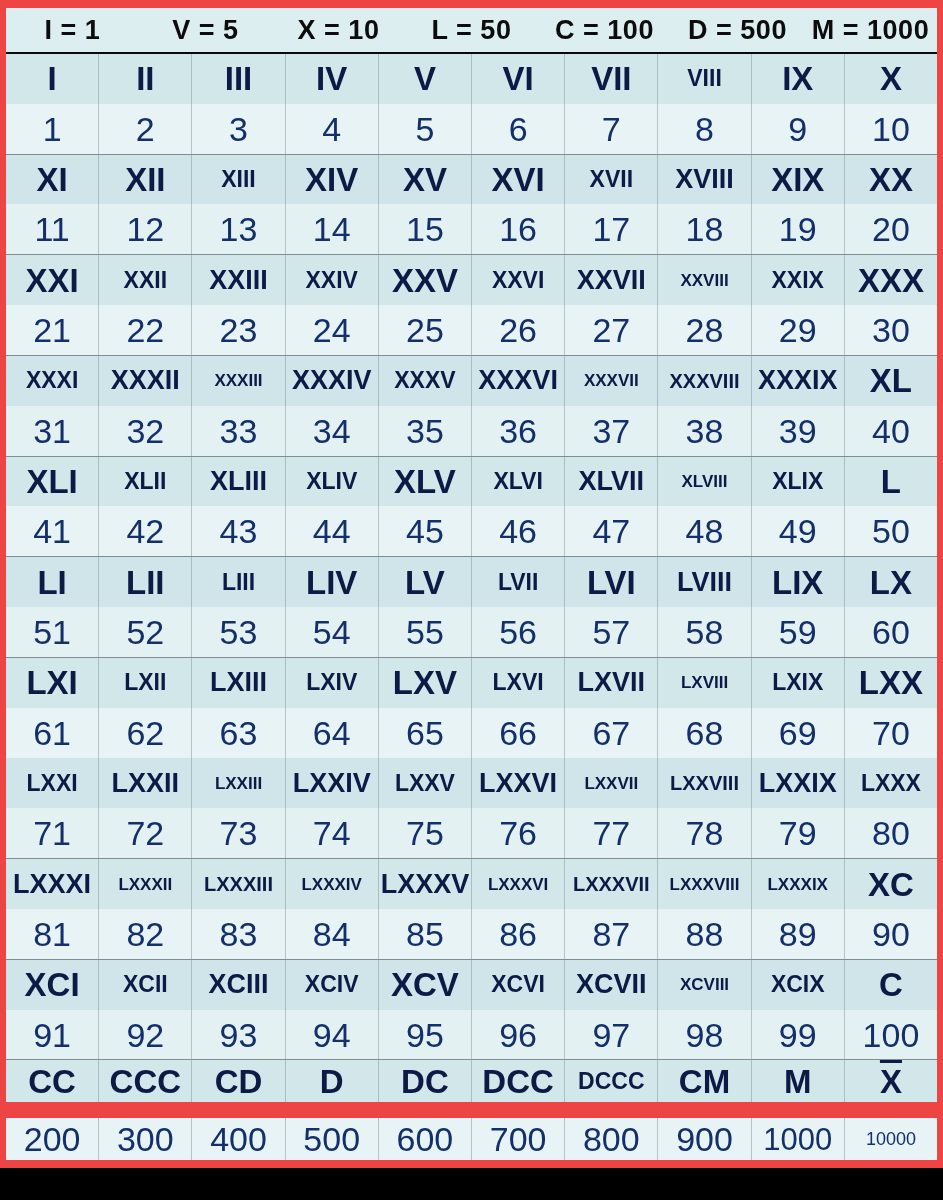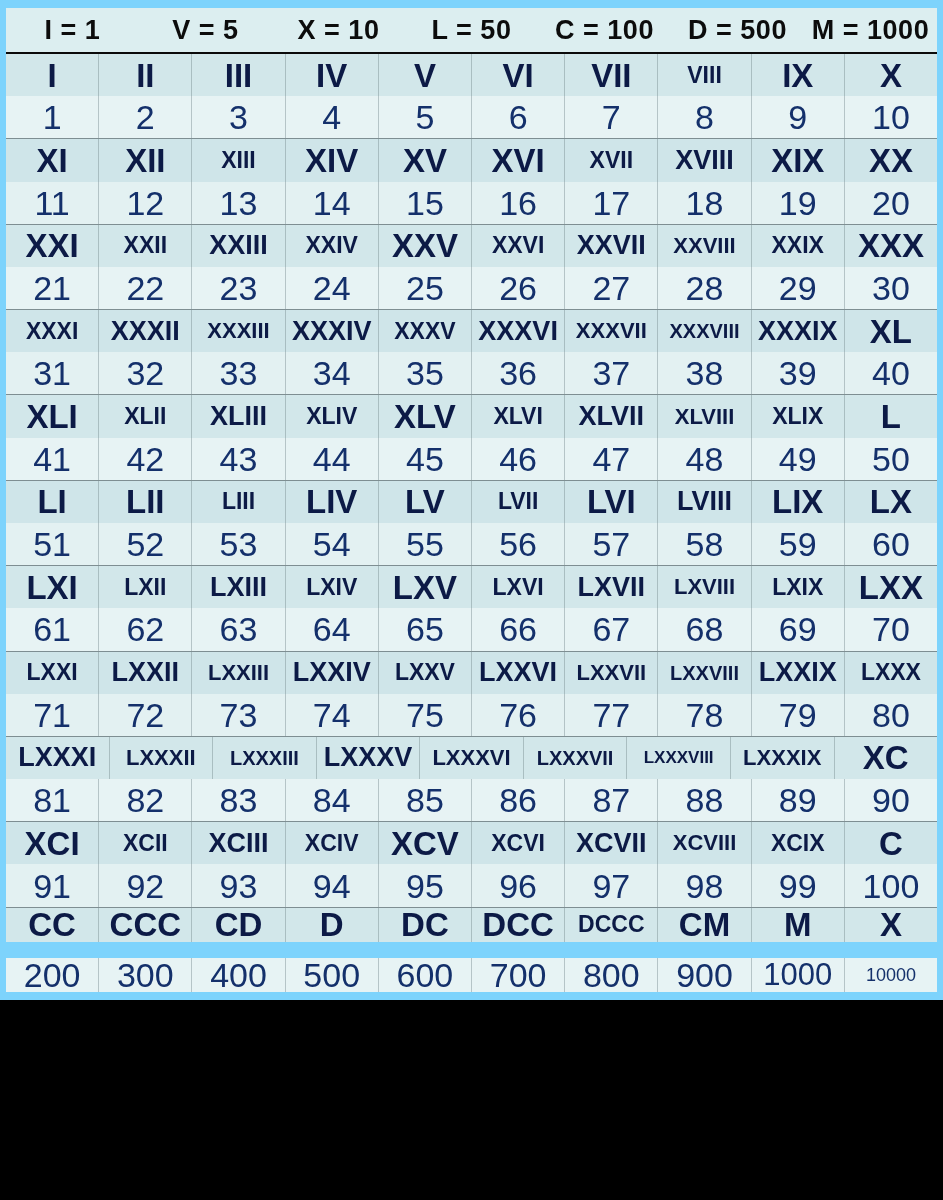--- a/index.html
+++ b/index.html
@@ -9,22 +9,22 @@
   }
   body {
     width: 943px;
     height: 1200px;
     overflow: hidden;
     font-family: "Liberation Sans", sans-serif;
   }
   #chart {
     position: relative;
     width: 943px;
-    height: 1000px;
-    background: #7dd3fc;
+    height: 1168px;
+    background: #ef4444;
     box-sizing: border-box;
     padding: 8px 6px 8px 6px;
     display: flex;
     flex-direction: column;
   }
   .header-row {
     flex: 0 0 auto;
     height: 44px;
     display: flex;
     background: #dceef0;
@@ -83,21 +83,21 @@
   .row-pair:nth-child(even) .rom-row .cell { background: #cfe5e9; }
   .row-pair:nth-child(even) .num-row .cell { background: #e3f1f2; }
 
   .rom { display: inline-block; line-height: 1; }
   .num { display: inline-block; line-height: 1; }
 
   
   .rom[data-len="1"], .rom[data-len="2"], .rom[data-len="3"] { font-size: 33px; }
   .rom[data-len="4"] { font-size: 23px; }
   .rom[data-len="5"] { font-size: 27px; }
-  .rom[data-len="6"] { font-size: 22px; }
+  .rom[data-len="6"] { font-size: 17px; }
   .rom[data-len="7"] { font-size: 20px; text-align: center; }
   .rom[data-len="8"] { font-size: 17px; text-align: right; }
   .num { font-size: 34px; }
   .num[data-len="4"] { font-size: 31px; }
   .num[data-len="5"] { font-size: 18px; }
   .overline { text-decoration: overline; }
 </style>
 </head>
 <body>
 
@@ -647,20 +647,23 @@
           <div class="cell">
             <span class="rom" data-len="5">LXXXI</span>
           </div>
           <div class="cell">
             <span class="rom" data-len="6">LXXXII</span>
           </div>
           <div class="cell">
             <span class="rom" data-len="7">LXXXIII</span>
           </div>
           <div class="cell">
+            <span class="rom" data-len="6">LXXXIV</span>
+          </div>
+          <div class="cell">
             <span class="rom" data-len="5">LXXXV</span>
           </div>
           <div class="cell">
             <span class="rom" data-len="6">LXXXVI</span>
           </div>
           <div class="cell">
             <span class="rom" data-len="7">LXXXVII</span>
           </div>
           <div class="cell">
             <span class="rom" data-len="8">LXXXVIII</span>

